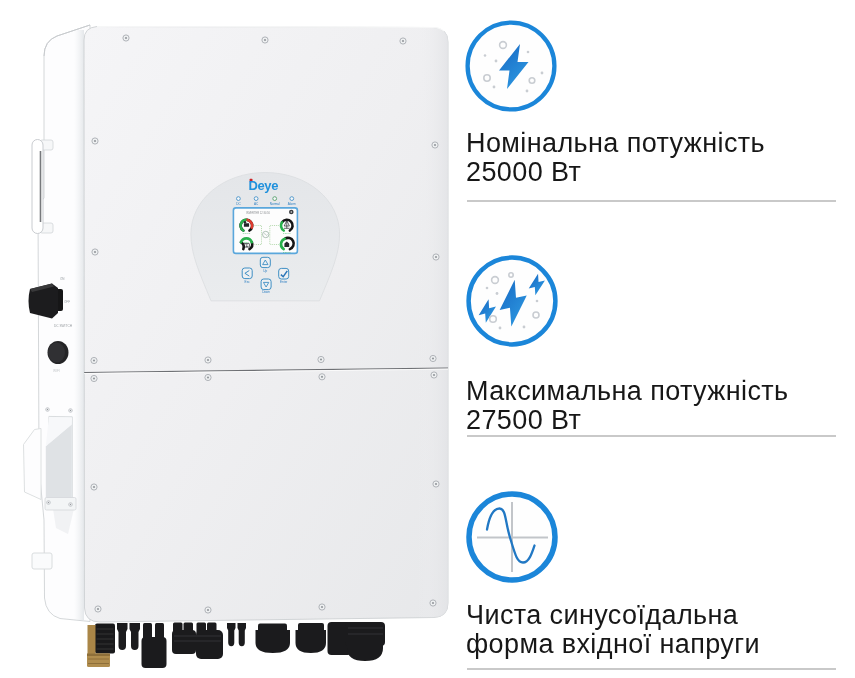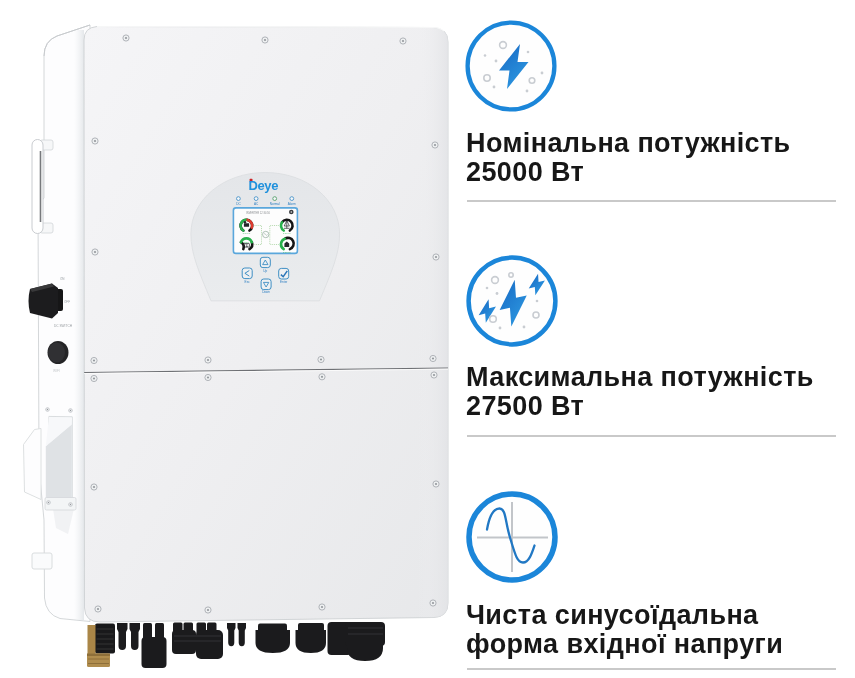--- a/index.html
+++ b/index.html
@@ -1,18 +1,18 @@
 <!DOCTYPE html>
 <html><head>
 <meta charset="utf-8">
 <style>
 html,body{margin:0;padding:0;}
 body{width:855px;height:678px;background:#ffffff;font-family:"Liberation Sans",sans-serif;position:relative;overflow:hidden;}
 .abs{position:absolute;}
-.feat{position:absolute;left:466px;font-weight:bold;font-size:27px;line-height:29px;color:#171717;white-space:nowrap;letter-spacing:0.4px;}
+.feat{position:absolute;left:466px;font-weight:normal;font-size:27px;line-height:29px;color:#171717;white-space:nowrap;letter-spacing:0.4px;}
 .divider{position:absolute;left:467px;width:369px;height:2px;background:#c9c9c9;}
 </style>
 </head>
 <body>
 
 <svg class="abs" style="left:0;top:0" width="470" height="678" viewBox="0 0 470 678">
 <defs>
 <linearGradient id="faceG" x1="0" y1="0" x2="1" y2="1">
 <stop offset="0" stop-color="#f5f5f7"></stop>
         <stop offset="0.5" stop-color="#efeff1"></stop>
@@ -314,21 +314,21 @@
 </g>
 <g fill="#c9cdd2">
 <circle cx="23" cy="35" r="1.3"></circle>
 <circle cx="33" cy="40.5" r="1.4"></circle>
 <circle cx="73" cy="48" r="1.3"></circle>
 <circle cx="36" cy="75" r="1.4"></circle>
 <circle cx="60" cy="74" r="1.4"></circle>
 </g>
 </svg>
 
-<div class="feat" style="top:363px">Максимальна потужність<br>27500 Вт</div>
+<div class="feat" style="top:377px">Максимальна потужність<br>27500 Вт</div>
 
 <div class="divider" style="top:434.5px"></div>
 
 <svg class="abs" style="left:464px;top:489px" width="96" height="96" viewBox="0 0 96 96">
 <circle cx="48" cy="48" r="43" fill="#fefefe" stroke="#1b86d9" stroke-width="5.5"></circle>
 <line x1="48" y1="13" x2="48" y2="83" stroke="#c2c5c9" stroke-width="2"></line>
 <line x1="13" y1="48.5" x2="84" y2="48.5" stroke="#c2c5c9" stroke-width="2"></line>
 <path d="M23,40.5 C25,29 29,19.5 35.5,19.5 C42,19.5 41,32 46,48.5 C51,65 53,73.5 59,73.5 C65,73.5 68,64 70.5,56.5" fill="none" stroke="#2178c4" stroke-width="2.3" stroke-linecap="round"></path>
 </svg>
 

